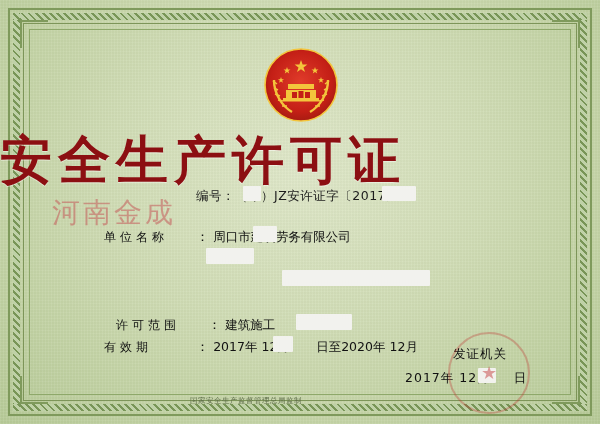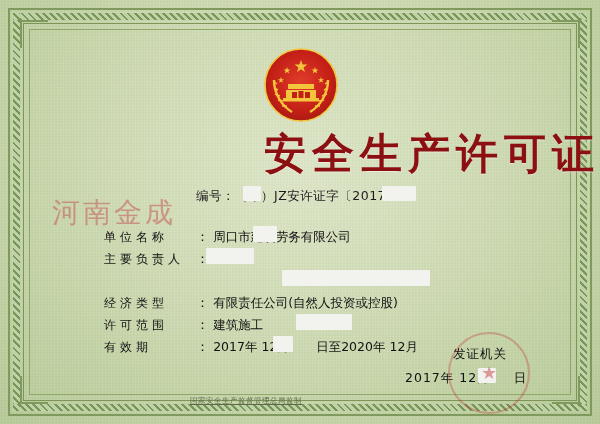--- a/index.html
+++ b/index.html
@@ -101,23 +101,23 @@
     position: absolute;
     left: 262px; top: 46px;
     width: 78px; height: 78px;
   }
 
   
   #doc-title {
     position: absolute;
     left: 0; top: 126px;
     width: 600px;
-    text-align: right;
+    text-align: left;
     font-family: "DejaVu Sans", "Liberation Sans", sans-serif;
-    font-size: 42px;
+    font-size: 52px;
     font-weight: bold;
     letter-spacing: 6px;
     color: #8c0f12;
     text-shadow: 0 1px 0 rgba(255,255,255,0.45);
   }
 
   
   #watermark {
     position: absolute;
     left: 52px; top: 194px;
@@ -157,21 +157,21 @@
   }
   .field-value {
     display: inline-block;
     font-size: 12.5px;
     color: #111;
   }
   #row-0 { top: 228px; }
   #row-1 { top: 250px; }
   #row-2 { top: 272px; }
   #row-3 { top: 294px; }
-  #row-4 { top: 316px; }
+  #row-4 { top: 316px; margin-left: 12px; }
   #row-5 { top: 338px; }
 
   
   .redact {
     position: absolute;
     background: #f2f2ee;
     border-radius: 1px;
   }
 
   
@@ -210,21 +210,20 @@
 
   
   #footer-note {
     position: absolute;
     left: 0; bottom: 18px;
     width: 492px;
     text-align: center;
     font-size: 7.5px;
     color: #5c6b48;
     letter-spacing: 0.5px;
-    text-decoration: underline;
   }
 </style>
 </head>
 <body>
 
 <div id="certificate">
 
   <div id="paper-texture"></div>
 
   <div class="border-ring" id="ring-outer"></div>
@@ -278,32 +277,24 @@
   </div>
   <div class="redact" style="left:243px; top:186px; width:18px; height:15px;"></div>
   <div class="redact" style="left:382px; top:186px; width:34px; height:15px;"></div>
 
   <div class="field-row" id="row-0">
     <span class="field-label">单位名称</span><span>：</span>
     <span class="field-value">周口市建筑劳务有限公司</span>
   </div>
   <div class="redact" style="left:253px; top:226px; width:24px; height:16px;"></div>
 
-  <div class="field-row" id="row-1">
-    <span class="field-label">主要负责人</span><span>：</span>
-    <span class="field-value"></span>
-  </div>
   <div class="redact" style="left:206px; top:248px; width:48px; height:16px;"></div>
 
   <div class="redact" style="left:282px; top:270px; width:148px; height:16px;"></div>
 
-  <div class="field-row" id="row-3">
-    <span class="field-label">经济类型</span><span>：</span>
-    <span class="field-value">有限责任公司(自然人投资或控股)</span>
-  </div>
 
   <div class="field-row" id="row-4">
     <span class="field-label">许可范围</span><span>：</span>
     <span class="field-value">建筑施工</span>
   </div>
   <div class="redact" style="left:296px; top:314px; width:56px; height:16px;"></div>
 
   <div class="field-row" id="row-5">
     <span class="field-label">有效期</span><span>：</span>
     <span class="field-value">2017</span><span class="field-value">年</span>

